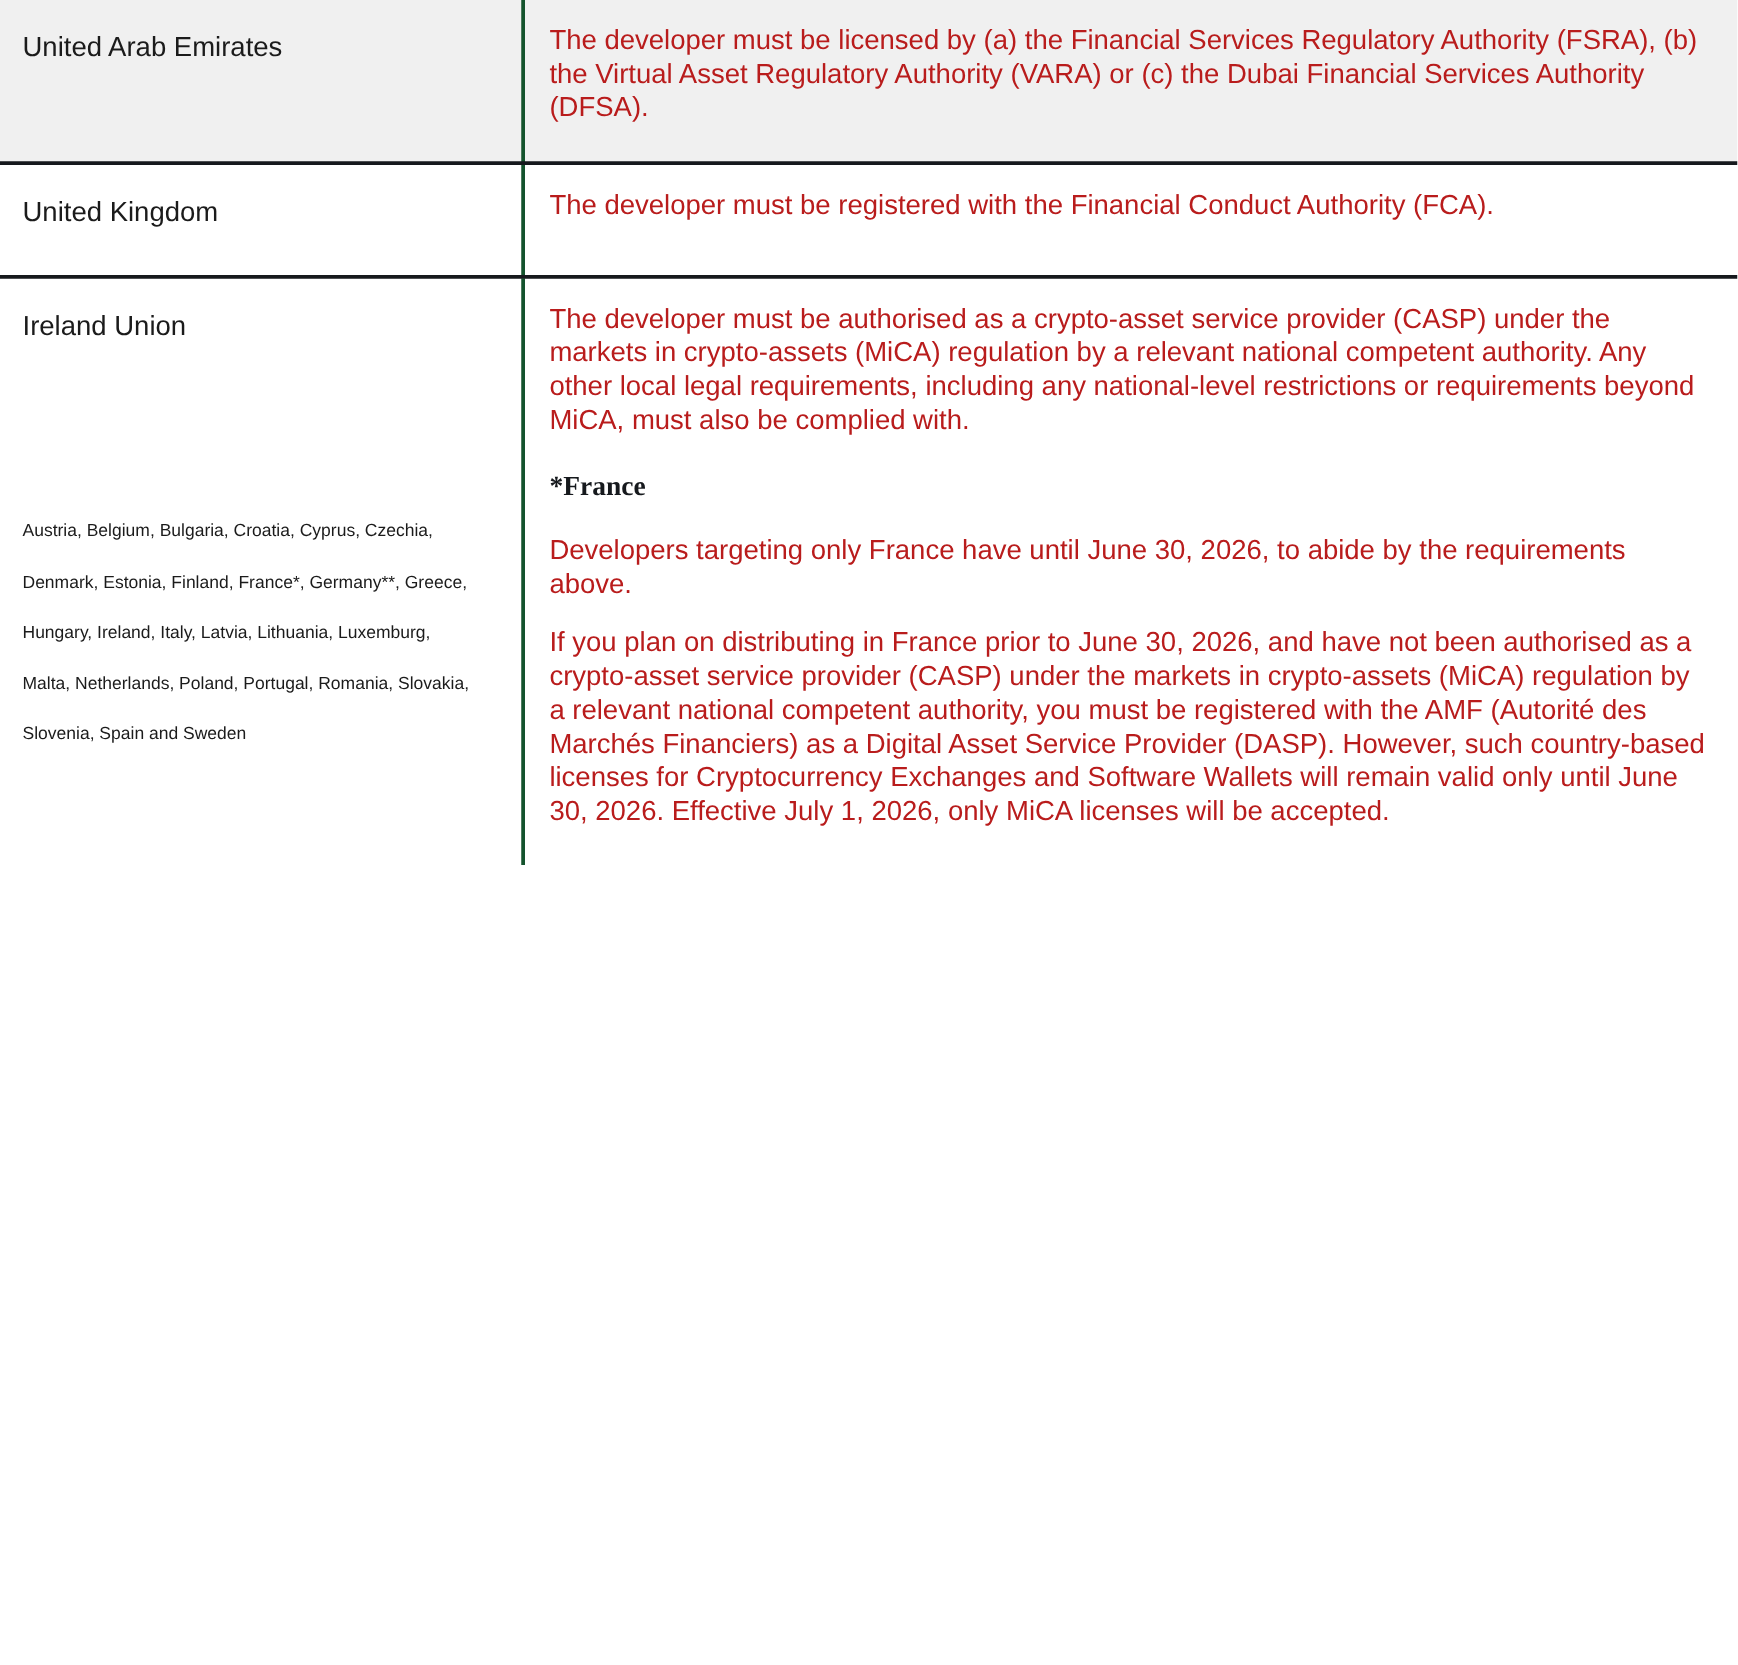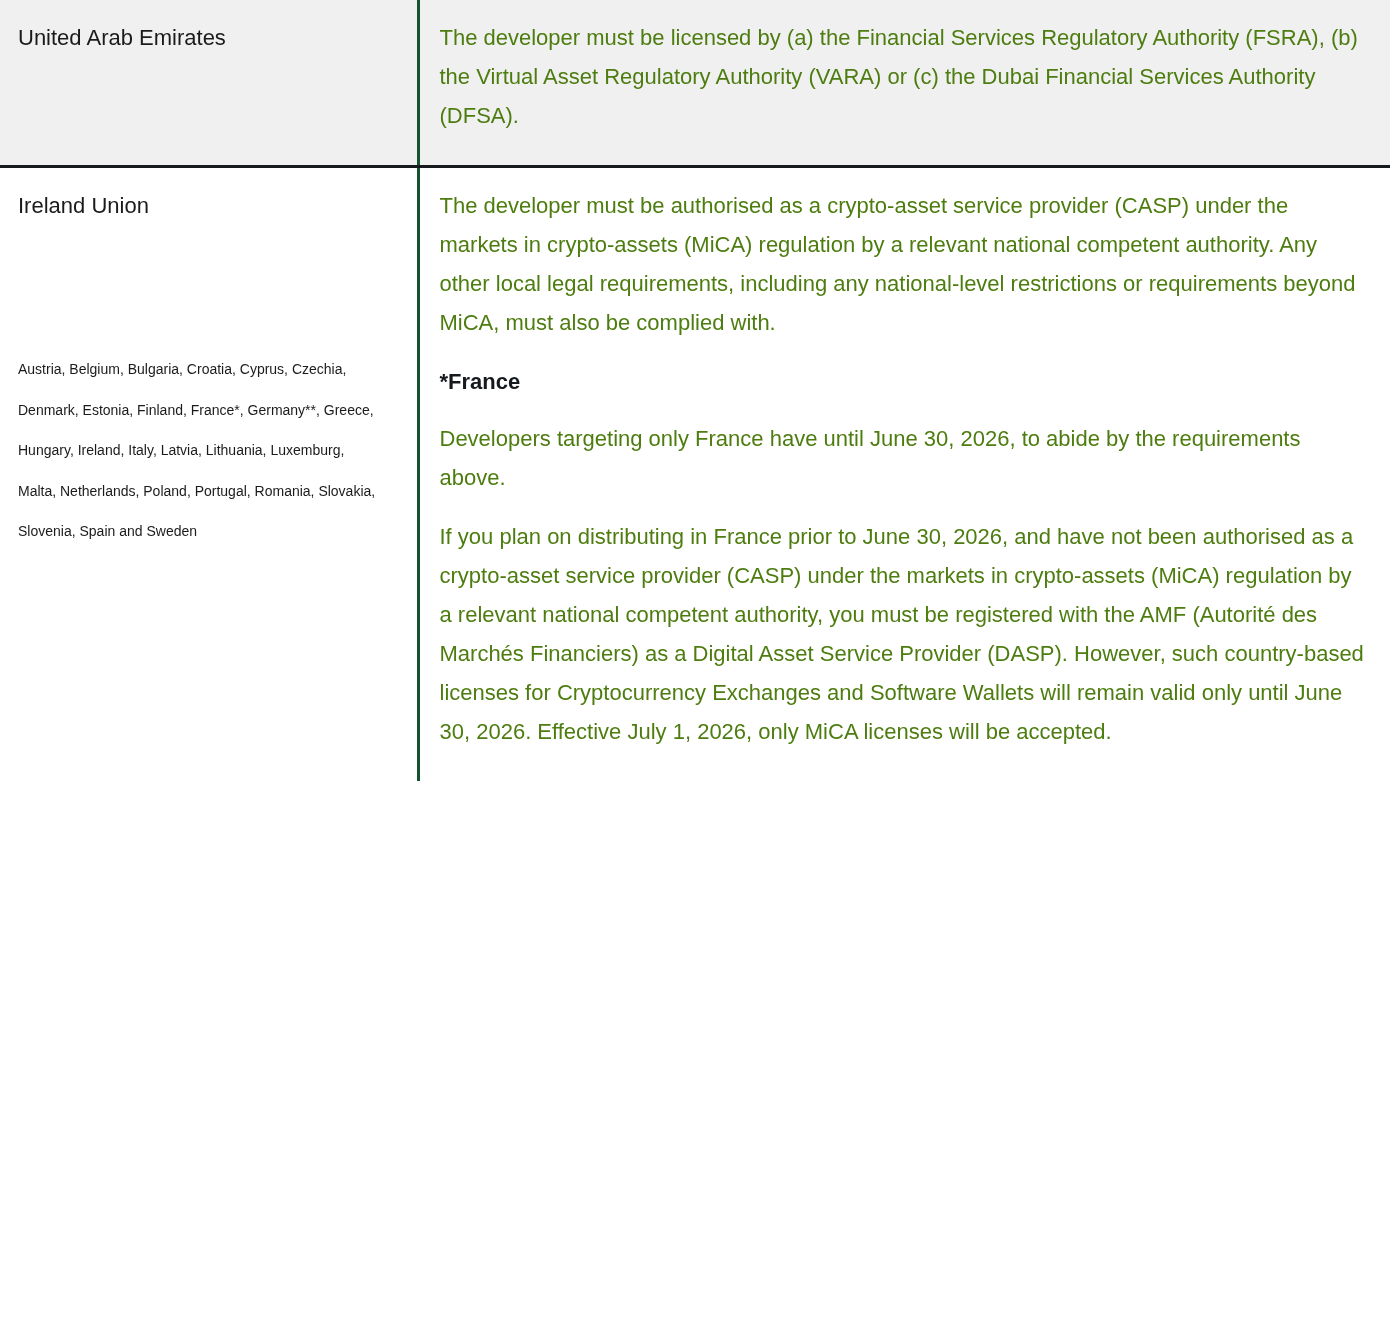--- a/index.html
+++ b/index.html
@@ -63,34 +63,35 @@
   .country-list {
     font-size: 14px;
     line-height: 40.5px;
     color: #1b1b1b;
     margin: 123px 0 0 0;
     padding-right: 14px;
   }
 
   .req-para {
     font-size: 22px;
-    line-height: 39px;
-    color: #4d7c0f;
+    line-height: 27px;
+    color: #b91c1c;
     margin: 0 0 20px 0;
   }
   .req-para:last-child {
     margin-bottom: 0;
   }
 
   .req-heading {
     font-size: 22px;
     line-height: 40.5px;
     font-weight: bold;
     color: #16191d;
     margin: 0 0 16px 0;
+    font-family: Liberation Serif, serif;
   }
 </style>
 </head>
 <body>
 
 <table class="reg-table">
   <colgroup>
     <col class="col-country">
     <col class="col-requirement">
   </colgroup>
@@ -98,20 +99,28 @@
 
     <tr class="shaded">
       <td class="country-cell">
         <p class="country-name">United Arab Emirates</p>
       </td>
       <td class="requirement-cell">
         <p class="req-para">The developer must be licensed by (a) the Financial Services Regulatory Authority (FSRA), (b) the Virtual Asset Regulatory Authority (VARA) or (c) the Dubai Financial Services Authority (DFSA).</p>
       </td>
     </tr>
 
+    <tr class="plain">
+      <td class="country-cell">
+        <p class="country-name">United Kingdom</p>
+      </td>
+      <td class="requirement-cell">
+        <p class="req-para">The developer must be registered with the Financial Conduct Authority (FCA).</p>
+      </td>
+    </tr>
 
 
     <tr class="plain last-row">
       <td class="country-cell">
         <p class="country-name">Ireland Union</p>
         <p class="country-list">Austria, Belgium, Bulgaria, Croatia, Cyprus, Czechia, Denmark, Estonia, Finland, France*, Germany**, Greece, Hungary, Ireland, Italy, Latvia, Lithuania, Luxemburg, Malta, Netherlands, Poland, Portugal, Romania, Slovakia, Slovenia, Spain and Sweden</p>
       </td>
       <td class="requirement-cell">
         <p class="req-para">The developer must be authorised as a crypto-asset service provider (CASP) under the markets in crypto-assets (MiCA) regulation by a relevant national competent authority. Any other local legal requirements, including any national-level restrictions or requirements beyond MiCA, must also be complied with.</p>
         <p class="req-heading">*France</p>

